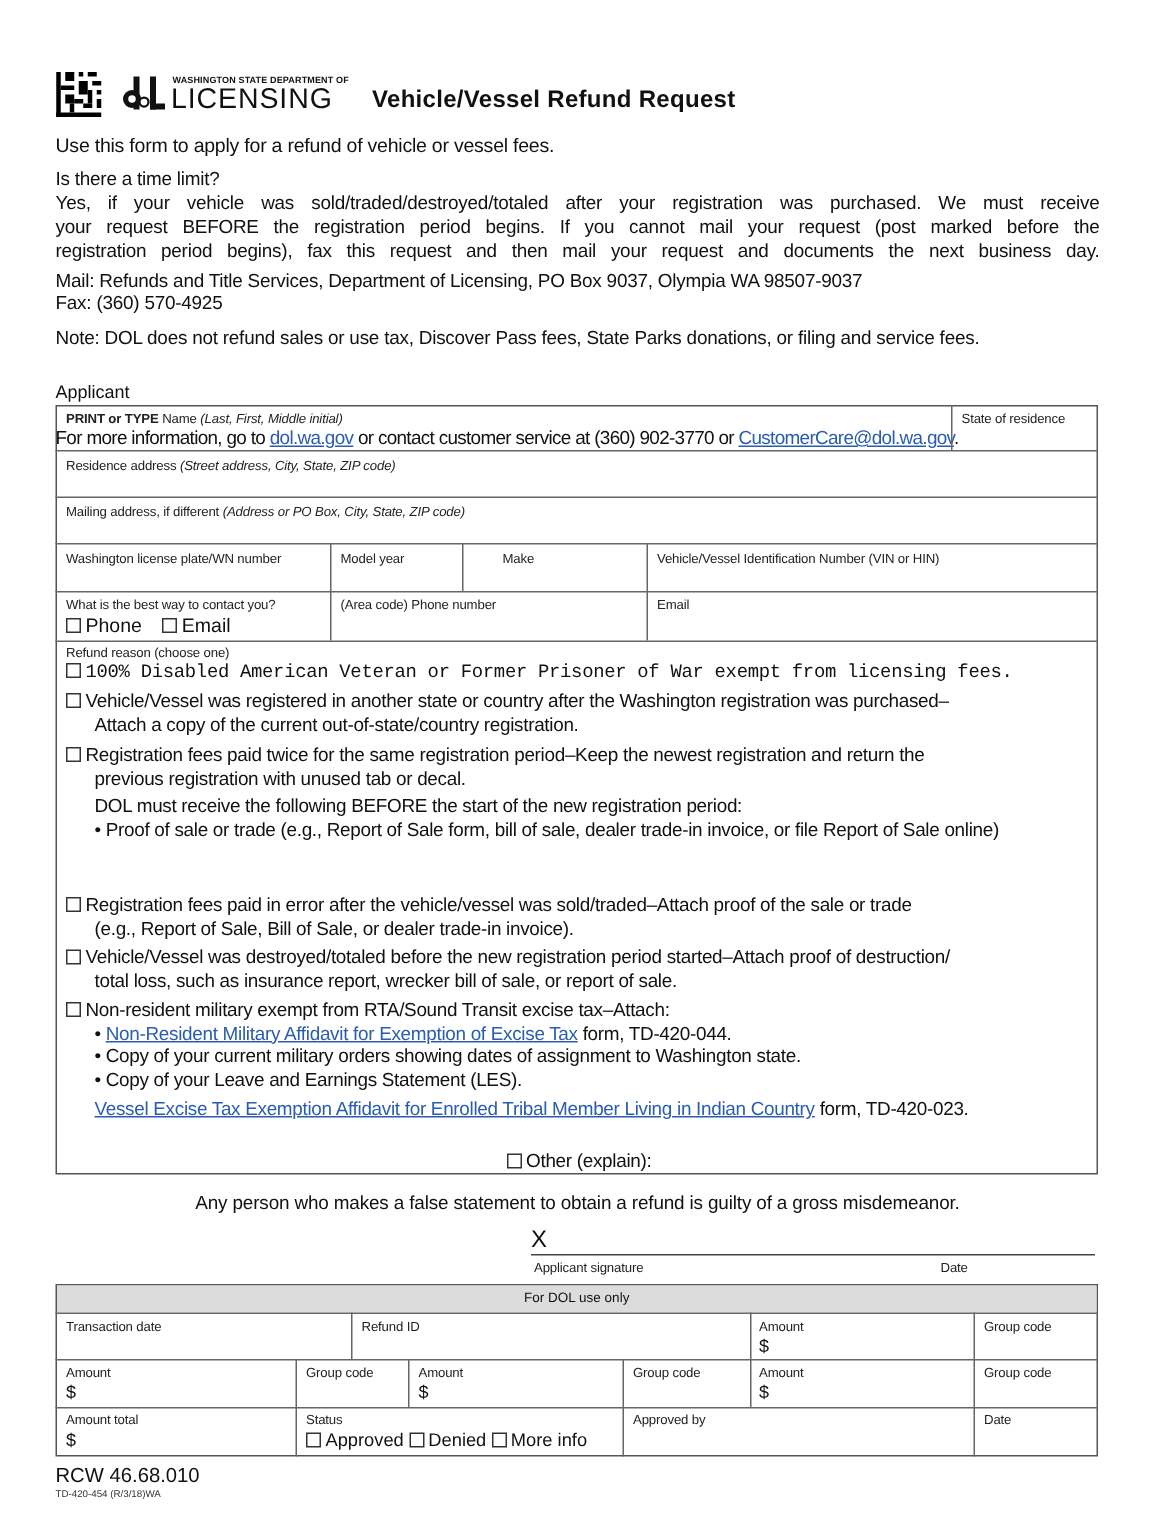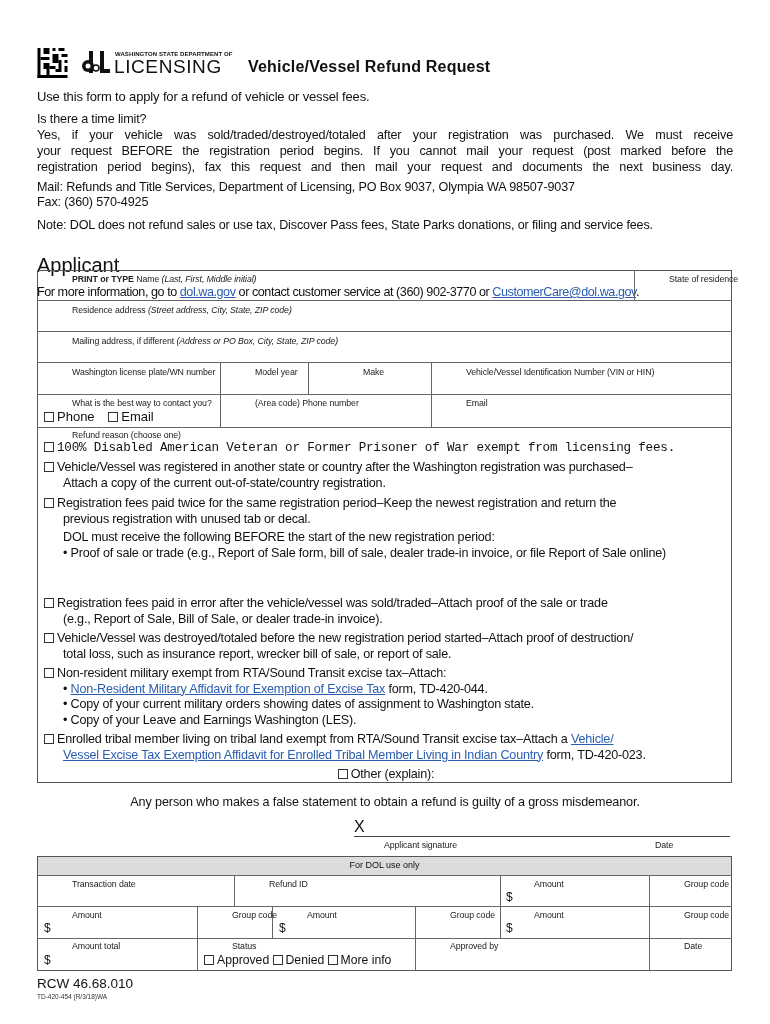--- a/index.html
+++ b/index.html
@@ -12,21 +12,21 @@
     .logo-small { left: 115px; top: 51px; font-size: 6px; font-weight: bold; letter-spacing: 0.1px; }
     .logo-big { left: 114px; top: 57px; font-size: 19px; letter-spacing: 0.6px; line-height: 20px; }
     .title { left: 248px; top: 58px; font-size: 16px; font-weight: bold; letter-spacing: 0.2px; }
     .p { font-size: 12.6px; line-height: 16px; letter-spacing: -0.15px; }
     .b { font-weight: normal; }
     .link { color: #2a5db0; text-decoration: underline; }
     
     .tbl { border: 1.3px solid #555; box-sizing: border-box; }
     .hline { position: absolute; height: 0; border-top: 1.3px solid #666; }
     .vline { position: absolute; width: 0; border-left: 1.3px solid #666; }
-    .lbl { position: absolute; font-size: 8.8px; color: #222; letter-spacing: -0.1px; margin-left: 28px; }
+    .lbl { position: absolute; font-size: 8.8px; color: #222; letter-spacing: -0.1px; }
     .lbl i { font-style: italic; }
     .chk { display: inline-block; width: 10px; height: 10px; border: 1px solid #333; box-sizing: border-box;
            vertical-align: -1px; margin-right: 3px; background: #fff; }
     .reason { position: absolute; left: 44px; font-size: 12.6px; line-height: 15.5px; letter-spacing: -0.2px; width: 684px; }
     .reason .ind { padding-left: 19px; }
     .reason .bul { padding-left: 19px; }
     .dol-head { background: #dcdcdc; }
     .dollar { position: absolute; font-size: 12px; }
   </style>
 </head>
@@ -91,21 +91,21 @@
   <span class="b">Note:</span>
   <span>DOL does not refund sales or use tax, Discover Pass fees, State Parks donations, or filing and service fees.</span>
 </div>
 <div class="abs p" style="left:37px; top:243px; width:700px; white-space:nowrap; letter-spacing:-0.45px;margin-top:41px;">
   <span>For more information, go to</span>
   <span class="link">dol.wa.gov</span>
   <span>or contact customer service at (360) 902-3770 or</span>
   <span class="link">CustomerCare@dol.wa.gov</span><span>.</span>
 </div>
 
-<div class="abs b" style="left:37px; top:254px; font-size:20px;">Applicant</div>
+<div class="abs b" style="left:37px; top:254px; font-size:12px;">Applicant</div>
 
 <div class="abs tbl" style="left:37px; top:270px; width:695px; height:513px;"></div>
 <div class="hline" style="left:37px; top:300px; width:695px;"></div>
 <div class="hline" style="left:37px; top:331px; width:695px;"></div>
 <div class="hline" style="left:37px; top:362px; width:695px;"></div>
 <div class="hline" style="left:37px; top:394px; width:695px;"></div>
 <div class="hline" style="left:37px; top:427px; width:695px;"></div>
 <div class="vline" style="left:634px; top:270px; height:30px;"></div>
 <div class="vline" style="left:220px; top:362px; height:65px;"></div>
 <div class="vline" style="left:308px; top:362px; height:32px;"></div>
@@ -160,24 +160,23 @@
   <div class="ind">(e.g., Report of Sale, Bill of Sale, or dealer trade-in invoice).</div>
 </div>
 <div class="reason" style="top:631px;">
   <div style="white-space:nowrap;"><span class="chk"></span><span>Vehicle/Vessel was destroyed/totaled before the new registration period started–Attach proof of destruction/</span></div>
   <div class="ind">total loss, such as insurance report, wrecker bill of sale, or report of sale.</div>
 </div>
 <div class="reason" style="top:666px;">
   <div><span class="chk"></span><span>Non-resident military exempt from RTA/Sound Transit excise tax–Attach:</span></div>
   <div class="bul"><span>• </span><span class="link">Non-Resident Military Affidavit for Exemption of Excise Tax</span><span> form, TD-420-044.</span></div>
   <div class="bul">• Copy of your current military orders showing dates of assignment to Washington state.</div>
-  <div class="bul">• Copy of your Leave and Earnings Washington (LES).</div>
+  <div class="bul">• Copy of your Leave and Earnings Statement (LES).</div>
 </div>
 <div class="reason" style="top:732px;">
-  <div style="white-space:nowrap;"><span class="chk"></span><span>Enrolled tribal member living on tribal land exempt from RTA/Sound Transit excise tax–Attach a </span><span class="link">Vehicle/</span></div>
   <div class="ind" style="white-space:nowrap;"><span class="link">Vessel Excise Tax Exemption Affidavit for Enrolled Tribal Member Living in Indian Country</span><span> form, TD-420-023.</span></div>
 </div>
 <div class="reason" style="top:767px;text-align:center;">
   <span class="chk"></span><span>Other (explain):</span>
 </div>
 
 <div class="abs b" style="left:0; width:770px; top:795px; text-align:center; font-size:12.6px; letter-spacing:-0.1px;">Any person who makes a false statement to obtain a refund is guilty of a gross misdemeanor.</div>
 
 <div class="abs b" style="left:354px; top:818px; font-size:16px;">X</div>
 <div class="hline" style="left:354px; top:836px; width:376px; border-top-color:#444;"></div>

